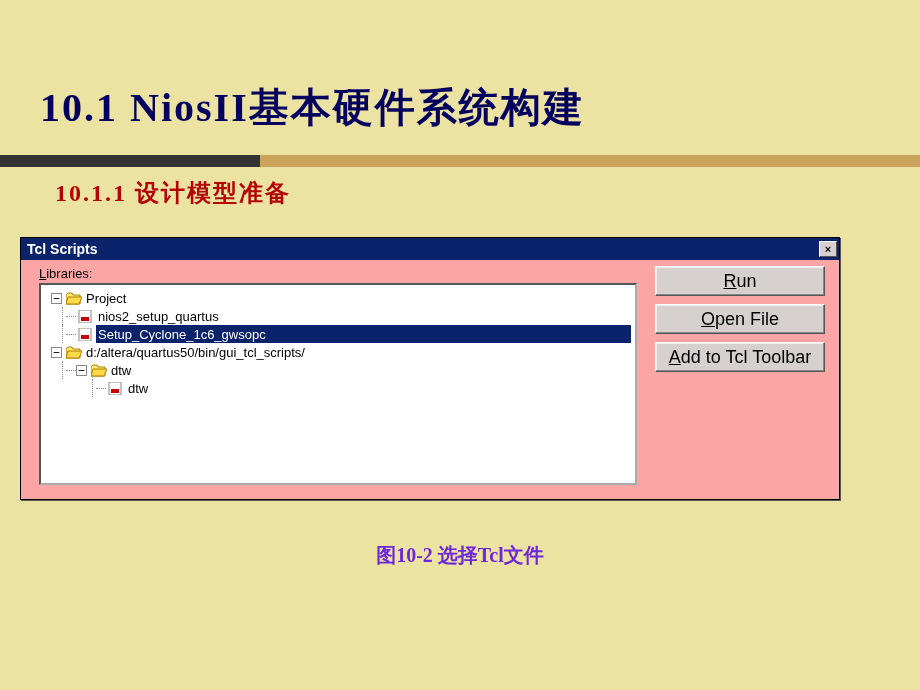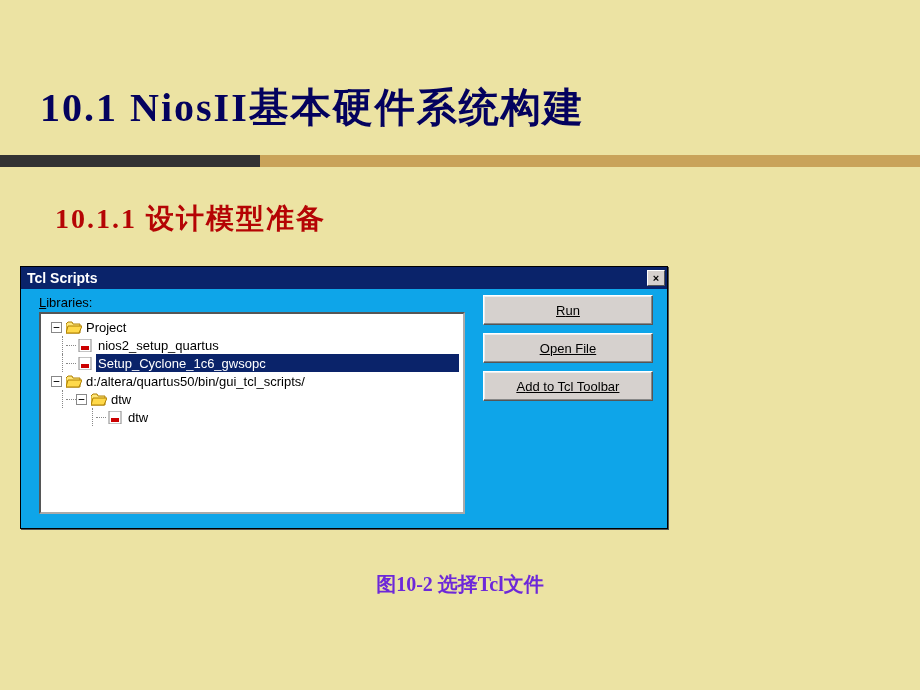--- a/index.html
+++ b/index.html
@@ -32,33 +32,33 @@
     .divider-tan {
       position: absolute;
       right: 0;
       top: 0;
       background: #c9a35a;
       height: 12px;
       width: 660px;
     }
     .subtitle {
       color: #b50404;
-      font-size: 28px;
-      font-weight: bold;
-      padding: 33px 0 0 55px;
+      font-size: 24px;
+      font-weight: bold;
+      padding: 10px 0 0 55px;
       letter-spacing: 2px;
     }
     .dialog-wrap {
       margin: 28px 0 0 20px;
       width: 820px;
     }
     .dialog {
-      background: #0ea5e9;
+      background: #fca5a5;
       border: 1px solid #000;
-      width: 648px;
+      width: 820px;
       box-shadow: 1px 1px 0 #555;
       font-family: Tahoma, "MS Sans Serif", Arial, sans-serif;
       font-size: 13px;
     }
     .titlebar {
       background: #0a236a;
       color: #fff;
       height: 22px;
       display: flex;
       align-items: center;
@@ -156,27 +156,26 @@
       gap: 8px;
       width: 170px;
     }
     .winbutton {
       height: 30px;
       background: #d6d1ce;
       border: 1px solid #fff;
       border-right-color: #555;
       border-bottom-color: #555;
       box-shadow: inset -1px -1px 0 #888, inset 1px 1px 0 #eee;
-      font-size: 13px;
+      font-size: 18px;
       display: flex;
       align-items: center;
       justify-content: center;
       color: #000;
       cursor: pointer;
-      text-decoration: underline;
     }
     .winbutton .u { text-decoration: underline; }
     .caption {
       text-align: center;
       color: #6d28d9;
       font-weight: bold;
       font-size: 20px;
       margin-top: 42px;
       font-family: "SimSun", "Songti SC", serif;
     }

